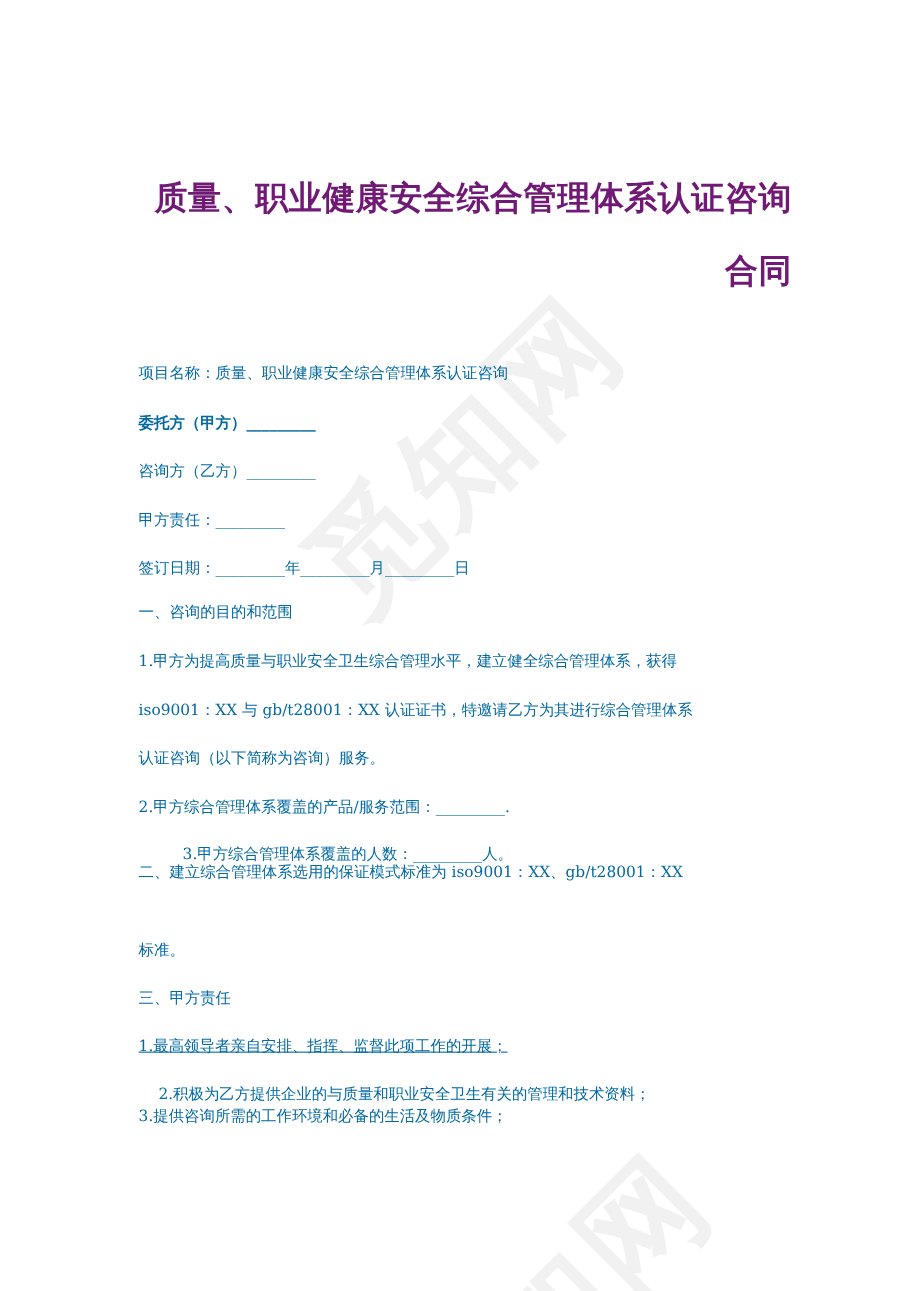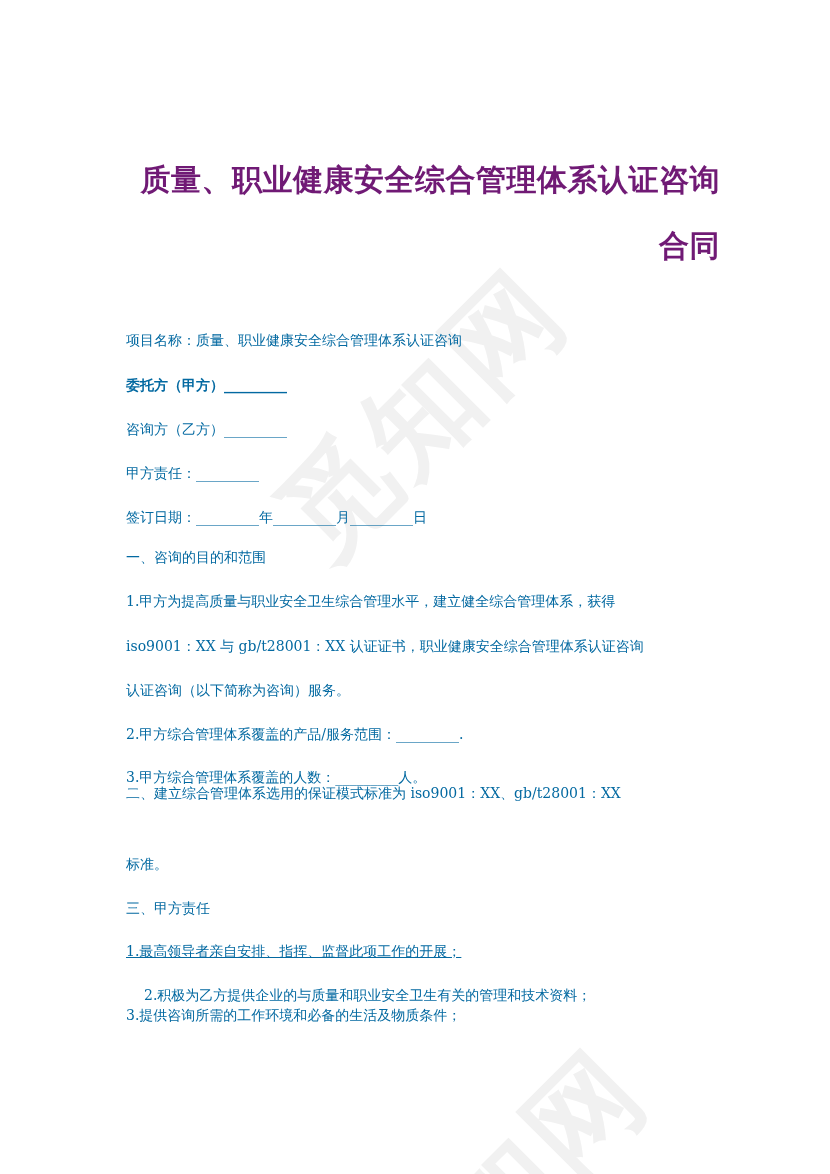--- a/index.html
+++ b/index.html
@@ -28,24 +28,24 @@
     <div class="title" style="top:160px;">质量、职业健康安全综合管理体系认证咨询</div>
     <div class="title" style="top:226px;">合同</div>
 
     <div class="line" style="top:329px;">项目名称：质量、职业健康安全综合管理体系认证咨询</div>
     <div class="line" style="top:374px;font-weight:bold;">委托方（甲方）_________</div>
     <div class="line" style="top:418px;text-align:right;">咨询方（乙方）_________</div>
     <div class="line" style="top:462px;">甲方责任：_________</div>
     <div class="line" style="top:506px;">签订日期：_________年_________月_________日</div>
     <div class="line" style="top:546px;">一、咨询的目的和范围</div>
     <div class="line" style="top:590px;">1.甲方为提高质量与职业安全卫生综合管理水平，建立健全综合管理体系，获得</div>
-    <div class="line" style="top:635px;">iso9001：XX 与 gb/t28001：XX 认证证书，职业健康安全综合管理体系认证咨询</div>
+    <div class="line" style="top:635px;">iso9001：XX 与 gb/t28001：XX 认证证书，特邀请乙方为其进行综合管理体系</div>
     <div class="line" style="top:679px;">认证咨询（以下简称为咨询）服务。</div>
     <div class="line" style="top:723px;">2.甲方综合管理体系覆盖的产品/服务范围：_________.</div>
-    <div class="line" style="top:766px;">3.甲方综合管理体系覆盖的人数：_________人。</div>
+    <div class="line" style="top:766px;margin-left:40px;">3.甲方综合管理体系覆盖的人数：_________人。</div>
     <div class="line" style="top:782px;">二、建立综合管理体系选用的保证模式标准为 iso9001：XX、gb/t28001：XX</div>
     <div class="line" style="top:853px;">标准。</div>
     <div class="line" style="top:897px;">三、甲方责任</div>
     <div class="line" style="top:940px;text-decoration:underline;">1.最高领导者亲自安排、指挥、监督此项工作的开展；</div>
     <div class="line" style="top:984px;margin-left:18px;">2.积极为乙方提供企业的与质量和职业安全卫生有关的管理和技术资料；</div>
     <div class="line" style="top:1004px;">3.提供咨询所需的工作环境和必备的生活及物质条件；</div>
   </div>
 </div>
 
 </body></html>

